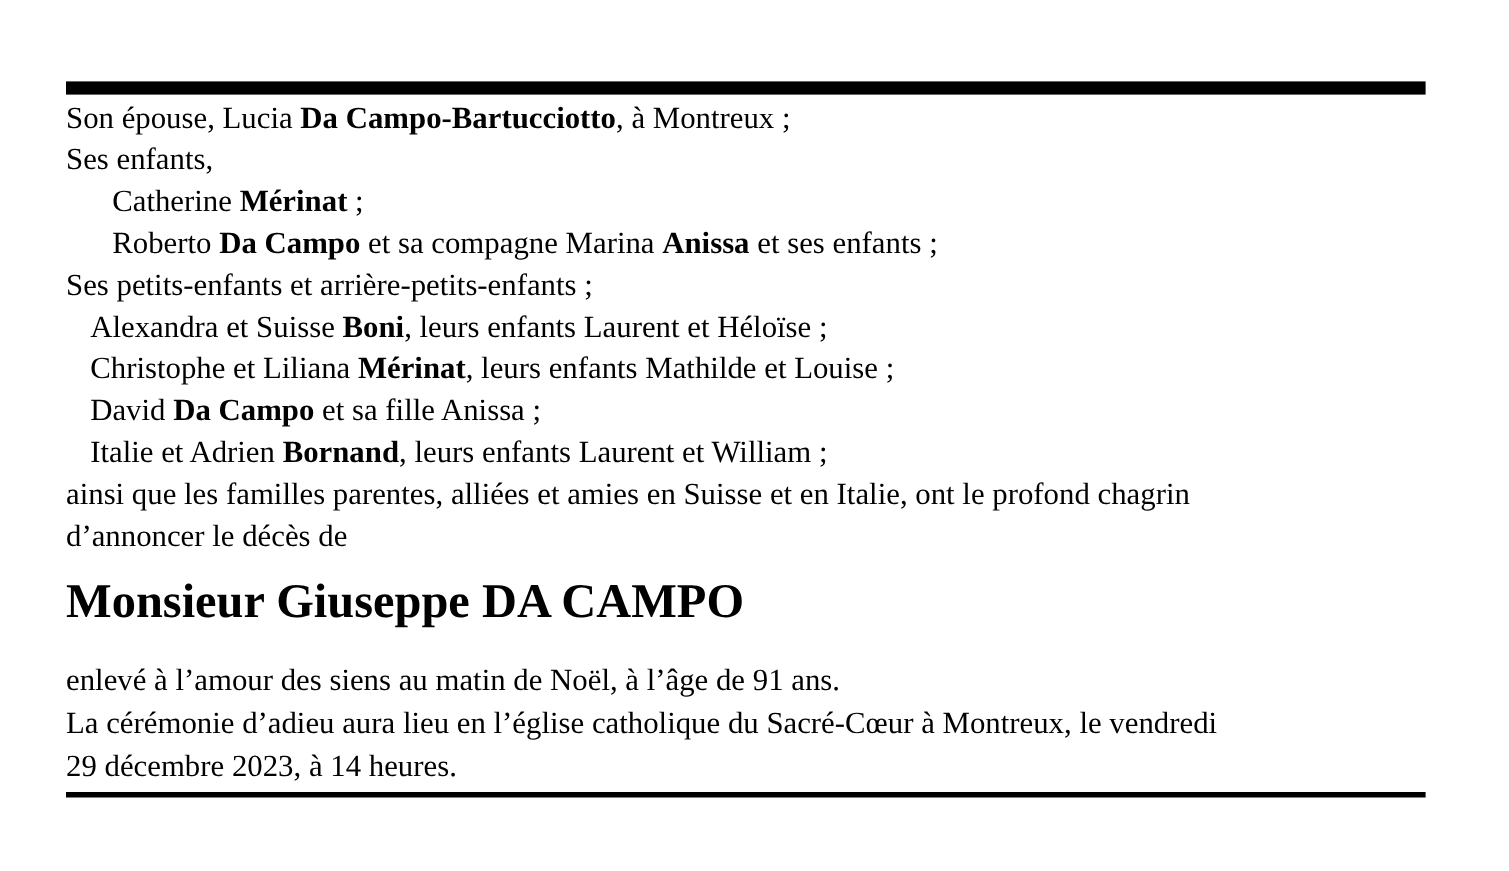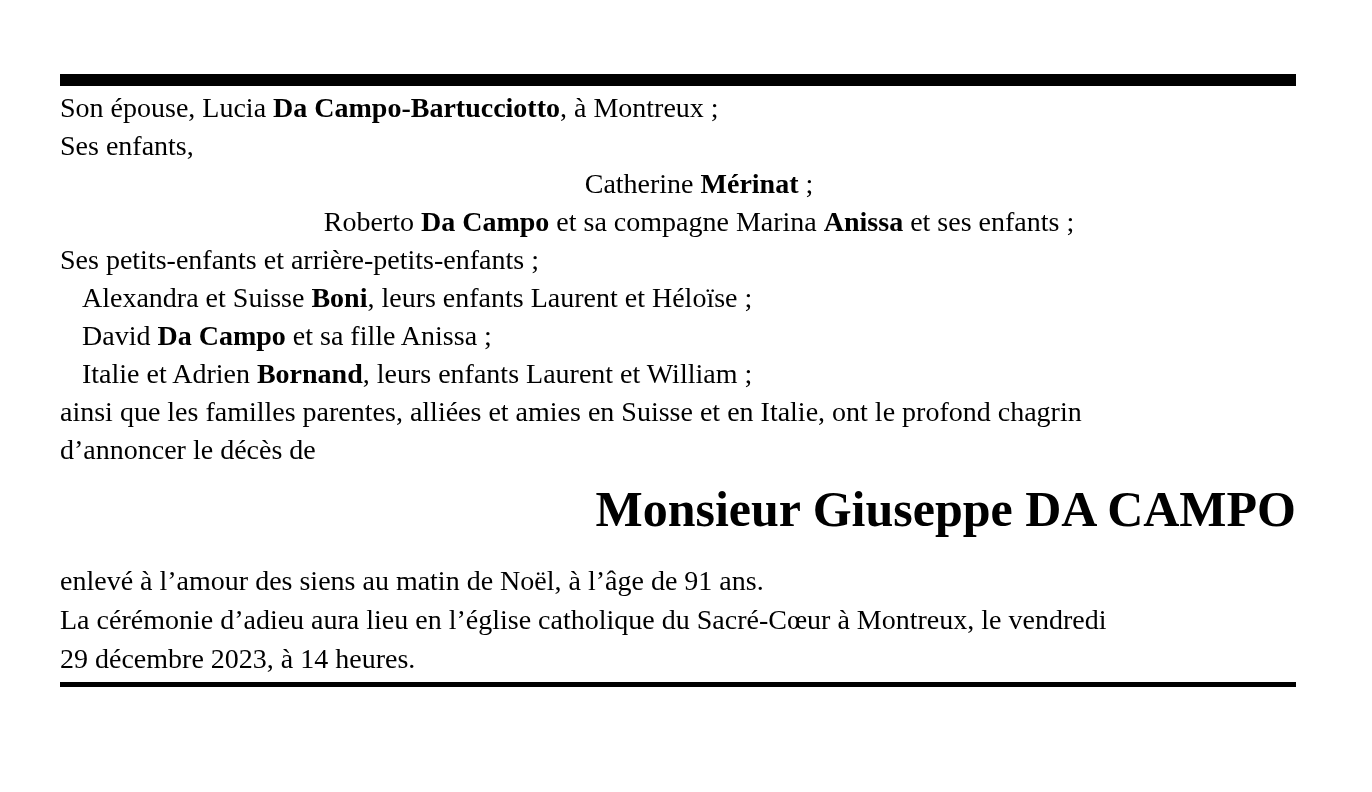--- a/index.html
+++ b/index.html
@@ -42,30 +42,30 @@
   }
   .family-block {
     margin-top: 3px;
   }
   .closing-block {
     margin-top: 28px;
     line-height: 39px;
   }
   .text-line { }
   .ind-0 { padding-left: 0; }
-  .ind-1 { padding-left: 42px; text-align: center; }
+  .ind-1 { padding-left: 42px; }
   .ind-2 { padding-left: 22px; }
   .seg { }
   .seg.bold { font-weight: bold; }
   .title {
     margin: 16px 0 0 0;
-    font-size: 50px;
+    font-size: 44px;
     line-height: 48px;
     font-weight: bold;
-    text-align: right;
+    text-align: left;
     white-space: nowrap;
   }
   .page-bottom-bar {
     position: absolute;
     left: 0;
     right: 0;
     bottom: 0;
     height: 5px;
     background: #000000;
   }
@@ -76,20 +76,21 @@
 <div class="page">
   <div class="content">
     <div class="rule rule-thick"></div>
     <div class="text-block family-block">
         <div class="text-line ind-0"><span class="seg">Son épouse, Lucia </span><span class="seg bold">Da Campo-Bartucciotto</span><span class="seg">, à Montreux ;</span></div>
         <div class="text-line ind-0"><span class="seg">Ses enfants,</span></div>
         <div class="text-line ind-1"><span class="seg">Catherine </span><span class="seg bold">Mérinat</span><span class="seg"> ;</span></div>
         <div class="text-line ind-1"><span class="seg">Roberto </span><span class="seg bold">Da Campo</span><span class="seg"> et sa compagne Marina </span><span class="seg bold">Anissa</span><span class="seg"> et ses enfants ;</span></div>
         <div class="text-line ind-0"><span class="seg">Ses petits-enfants et arrière-petits-enfants ;</span></div>
         <div class="text-line ind-2"><span class="seg">Alexandra et Suisse </span><span class="seg bold">Boni</span><span class="seg">, leurs enfants Laurent et Héloïse ;</span></div>
+        <div class="text-line ind-2"><span class="seg">Christophe et Liliana </span><span class="seg bold">Mérinat</span><span class="seg">, leurs enfants Mathilde et Louise ;</span></div>
         <div class="text-line ind-2"><span class="seg">David </span><span class="seg bold">Da Campo</span><span class="seg"> et sa fille Anissa ;</span></div>
         <div class="text-line ind-2"><span class="seg">Italie et Adrien </span><span class="seg bold">Bornand</span><span class="seg">, leurs enfants Laurent et William ;</span></div>
         <div class="text-line ind-0"><span class="seg">ainsi que les familles parentes, alliées et amies en Suisse et en Italie, ont le profond chagrin</span></div>
         <div class="text-line ind-0"><span class="seg">d’annoncer le décès de</span></div>
       </div>
     <h1 class="title">Monsieur Giuseppe DA CAMPO</h1>
     <div class="text-block closing-block">
         <div class="text-line ind-0"><span class="seg">enlevé à l’amour des siens au matin de Noël, à l’âge de 91 ans.</span></div>
         <div class="text-line ind-0"><span class="seg">La cérémonie d’adieu aura lieu en l’église catholique du Sacré-Cœur à Montreux, le vendredi</span></div>
         <div class="text-line ind-0"><span class="seg">29 décembre 2023, à 14 heures.</span></div>

